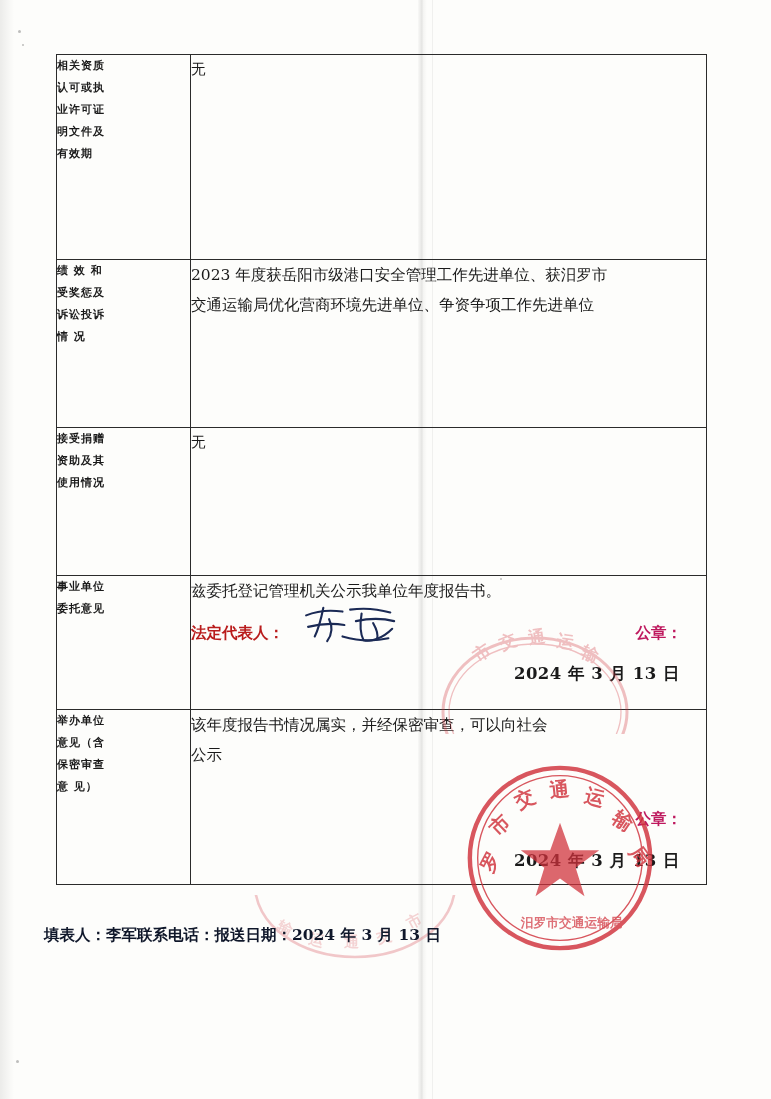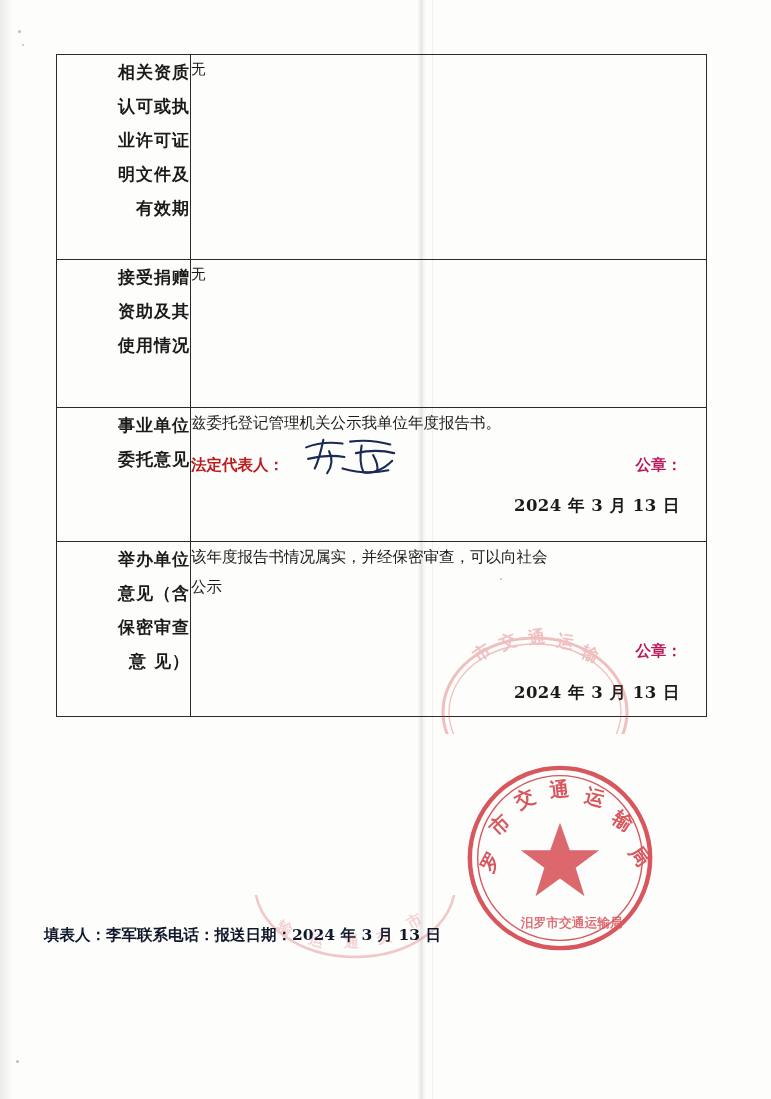--- a/index.html
+++ b/index.html
@@ -53,23 +53,23 @@
     border-collapse: collapse;
     table-layout: fixed;
   }
   #form-table td {
     border: 1px solid #2b2b2b;
     vertical-align: top;
     padding: 0;
   }
   .label-cell {
     width: 133px;
-    text-align: right;
+    text-align: left;
     vertical-align: middle;
-    font-size: 17px;
+    font-size: 11px;
     font-weight: 700;
     line-height: 2.0;
     color: #1a1a1a;
     letter-spacing: 1px;
     padding: 6px 8px;
     font-family: "DejaVu Serif", "Liberation Serif", serif;
   }
   .label-cell .lbl-line { display: block; white-space: nowrap; }
   .value-cell {
     padding: 10px 10px 10px 12px;
@@ -193,20 +193,32 @@
         <span class="lbl-line">认可或执</span>
         <span class="lbl-line">业许可证</span>
         <span class="lbl-line">明文件及</span>
         <span class="lbl-line">有效期</span>
       </td>
       <td class="value-cell">
         <span class="vtext value-small">无</span>
       </td>
     </tr>
 
+    <tr class="r-perf">
+      <td class="label-cell">
+        <span class="lbl-line">绩 效 和</span>
+        <span class="lbl-line">受奖惩及</span>
+        <span class="lbl-line">诉讼投诉</span>
+        <span class="lbl-line">情 况</span>
+      </td>
+      <td class="value-cell">
+        <span class="vtext">2023 年度获岳阳市级港口安全管理工作先进单位、获汨罗市</span>
+        <span class="vtext">交通运输局优化营商环境先进单位、争资争项工作先进单位</span>
+      </td>
+    </tr>
 
     <tr class="r-donate">
       <td class="label-cell">
         <span class="lbl-line">接受捐赠</span>
         <span class="lbl-line">资助及其</span>
         <span class="lbl-line">使用情况</span>
       </td>
       <td class="value-cell">
         <span class="vtext value-small">无</span>
       </td>

